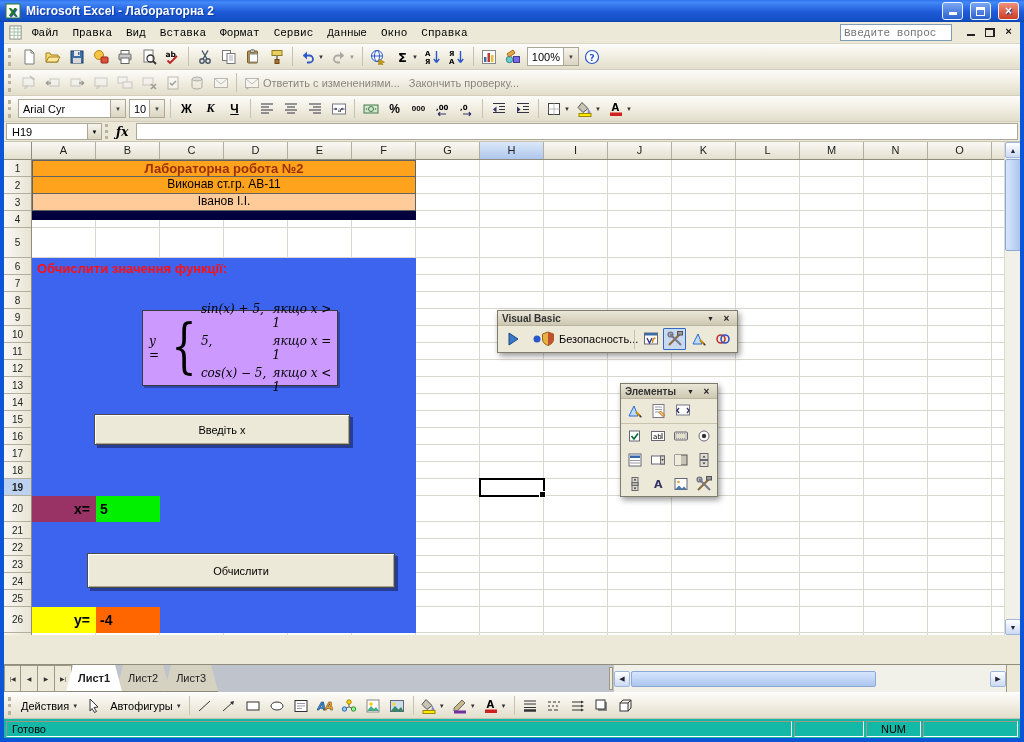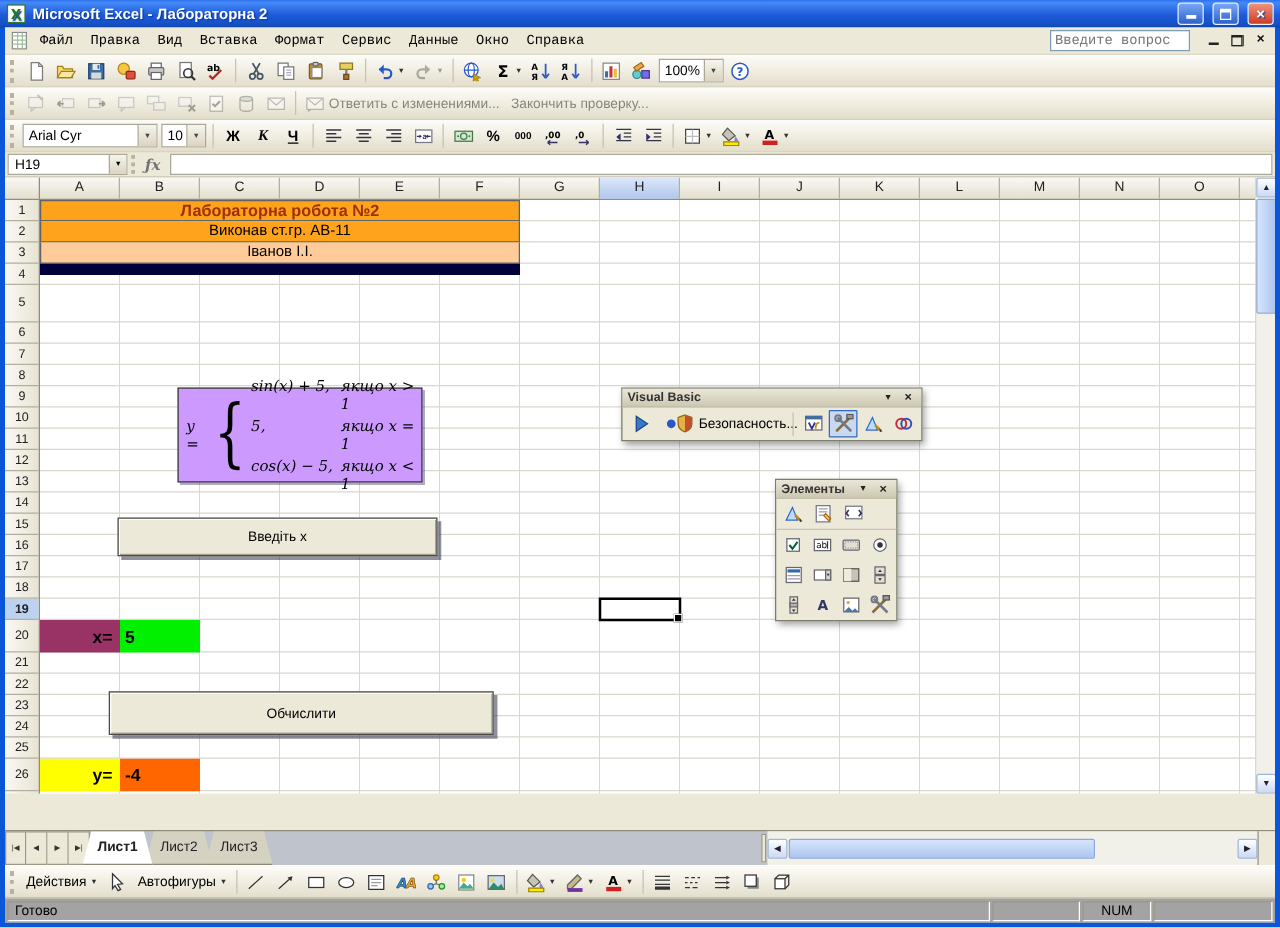--- a/index.html
+++ b/index.html
@@ -52,21 +52,21 @@
 .g-s{font-size:8px;font-weight:bold;}
 .combo{height:19px;background:#fff;border:1px solid #ACA899;display:inline-flex;align-items:center;padding-left:4px;margin:0 1px;}
 .combo .cval{flex:1;overflow:hidden;white-space:nowrap;}
 .combo .arrow{width:15px;height:17px;margin-left:2px;background:linear-gradient(#F7F5EC,#DAD4C0);border-left:1px solid #ACA899;display:flex;align-items:center;justify-content:center;font-size:6px;color:#444;}
 
 
 .formulabar{height:20px;display:flex;align-items:center;background:#ECE9D8;border-bottom:1px solid #C9C4B2;padding:1px 2px;gap:3px;}
 .namebox{width:96px;height:17px;background:#fff;border:1px solid #ACA899;display:flex;align-items:center;padding-left:5px;}
 .namebox .arrow{margin-left:auto;width:14px;height:15px;background:linear-gradient(#F7F5EC,#DAD4C0);border-left:1px solid #ACA899;display:flex;align-items:center;justify-content:center;font-size:6px;}
 .fbgrip{width:3px;height:15px;border-left:3px dotted #B9B29C;}
-.fx{font-family:"DejaVu Serif",serif;font-style:italic;font-weight:bold;color:#737373;padding:0 5px;font-size:12px;}
+.fx{font-family:"DejaVu Serif",serif;font-style:italic;font-weight:bold;color:#000000;padding:0 5px;font-size:12px;}
 .fbinput{flex:1;height:17px;background:#fff;border:1px solid #ACA899;}
 
 
 .gridwrap{position:relative;flex:1;min-height:0;background:#ECE9D8;overflow:hidden;}
 .corner{position:absolute;left:0;top:0;width:28px;height:18px;background:linear-gradient(#F9F8F4,#E4E0CF);border-right:1px solid #908D7F;border-bottom:1px solid #908D7F;}
 .colheaders{position:absolute;left:28px;top:0;right:16px;height:18px;display:flex;background:linear-gradient(#F9F8F4,#E4E0CF);border-bottom:1px solid #908D7F;}
 .colh{width:64px;height:17px;line-height:17px;text-align:center;border-right:1px solid #B3AF9C;color:#222;}
 .colh.hl{background:linear-gradient(#DCE8FA,#AEC7EC);}
 .rowheaders{position:absolute;left:0;top:18px;width:28px;bottom:0;background:linear-gradient(90deg,#F9F8F4,#E8E4D4);border-right:1px solid #908D7F;overflow:hidden;}
 .rowh{width:27px;display:flex;align-items:center;justify-content:center;border-bottom:1px solid #B3AF9C;font-size:10px;color:#222;}
@@ -136,21 +136,21 @@
 .hscroll{display:flex;width:392px;background:#F1F0E9;align-items:center;}
 .htrack{flex:1;position:relative;height:16px;}
 .hthumb{position:absolute;left:1px;top:0;height:16px;width:68%;background:linear-gradient(#D7E5FD,#ACC6EE);border:1px solid #8CA8D8;border-radius:2px;}
 .tabcorner{width:14px;background:#ECE9D8;border-left:1px solid #9C9884;}
 
 
 .drawbar{height:26px;display:flex;align-items:center;gap:1px;padding:1px 2px;
  background:linear-gradient(180deg,#FDFCF9 0%,#F2EFE4 45%,#E3DECB 100%);border-top:1px solid #fff;}
 
 
-.statusbar{height:20px;display:flex;align-items:center;background:#a3a3a3;border-top:1px solid #C9C4B2;padding:1px 2px;gap:2px;}
+.statusbar{height:20px;display:flex;align-items:center;background:#14b8a6;border-top:1px solid #C9C4B2;padding:1px 2px;gap:2px;}
 .spanel{height:16px;border:1px solid;border-color:#9C9884 #FFF #FFF #9C9884;display:flex;align-items:center;padding:0 5px;}
 .spanel.grow1{flex:1;}
 .w70{width:70px;}.w55{width:55px;justify-content:center;}.w95{width:95px;}
 </style>
 </head>
 <body>
 
 <div class="window">
 
   <div class="titlebar">
@@ -699,20 +699,23 @@
             <div class="grow" style="height: 17px;"></div>
             <div class="grow" style="height: 17px;"></div>
             <div class="grow" style="height: 17px;"></div>
           </div>
 
         <div class="blk b1" style="background: rgb(255, 162, 28); color: rgb(156, 48, 0);">Лабораторна робота №2</div>
         <div class="blk b2" style="background: rgb(255, 162, 28);">Виконав ст.гр. АВ-11</div>
         <div class="blk b3" style="background: rgb(255, 204, 153);">Іванов І.І.</div>
         <div class="blk dstrip"></div>
 
+        <div class="blk bluebody" style="background: rgb(60, 100, 238);">
+          <span class="tasktext" style="color: rgb(255, 16, 16);">Обчислити значення функції:</span>
+        </div>
 
         <div class="blk formulabox" style="background: rgb(204, 153, 255);">
           <span class="eq-lhs">y =</span>
           <span class="eq-brace">{</span>
           <span class="eq-cases" id="eq-cases">
               <span class="eq-line">
                 <span class="eq-expr">sin(x) + 5,</span>
                 <span class="eq-cond">якщо x &gt; 1</span>
               </span>
               <span class="eq-line">

